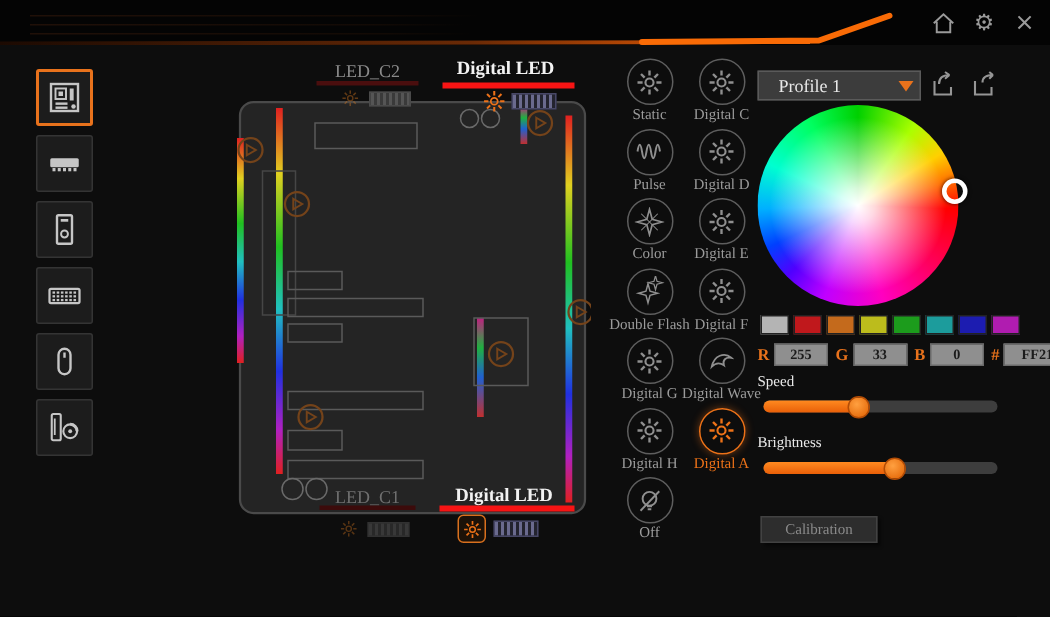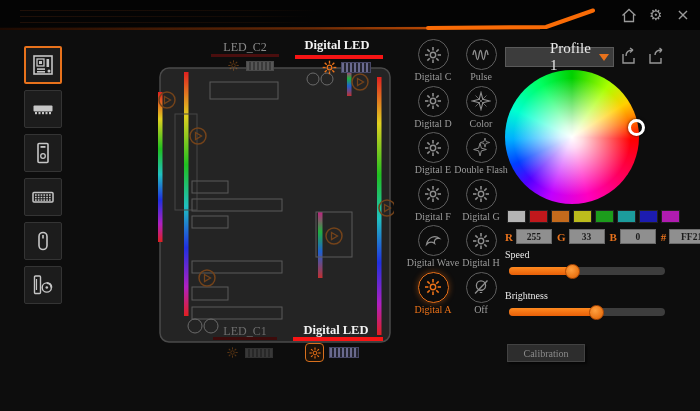--- a/index.html
+++ b/index.html
@@ -35,21 +35,21 @@
   .fx{display:flex;flex-direction:column;align-items:center;padding-top:3px;cursor:pointer;color:#8f8f8f;}
   .fx-circle{width:29px;height:29px;border:1.6px solid #5e5e5e;border-radius:50%;
              display:flex;align-items:center;justify-content:center;}
   .fx-label{margin-top:1px;font-size:10px;color:#9b9b9b;white-space:nowrap;}
   .fx.sel{color:#ed7218;}
   .fx.sel .fx-circle{border-color:#ed7218;box-shadow:0 0 6px rgba(237,114,24,.45);}
   .fx.sel .fx-label{color:#ed7218;}
   
   .profile-select{position:absolute;left:505px;top:47px;width:107px;height:18px;background:#3c3c3c;
                   border:1px solid #5a5a5a;display:flex;align-items:center;cursor:pointer;}
-  .profile-select .txt{flex:1;font-size:15px;color:#e8e8e8;padding-left:8px;margin-left:36px;}
+  .profile-select .txt{flex:1;font-size:12px;color:#e8e8e8;padding-left:13px;}
   .profile-caret{width:0;height:0;border-left:5px solid transparent;border-right:5px solid transparent;
                  border-top:7px solid #e8721c;margin-right:4px;}
   .io-btn{position:absolute;top:46px;width:20px;height:20px;color:#969696;cursor:pointer;}
   .wheel{position:absolute;left:505px;top:70px;width:134px;height:134px;border-radius:50%;
          background:
            radial-gradient(circle at 50% 50%, #ffffff 0%, rgba(255,255,255,.85) 12%, rgba(255,255,255,0) 62%),
            conic-gradient(from 0deg,
              #00d000 0deg,#aaff00 35deg,#ffd000 58deg,#ff7000 75deg,#ff0000 92deg,
              #ff0060 130deg,#ff00c0 165deg,#c000ff 200deg,#5000ff 225deg,#0040ff 245deg,
              #00b0ff 268deg,#00ffd0 295deg,#00ff60 330deg,#00d000 360deg);
@@ -302,20 +302,36 @@
             <line x1="14.6" y1="10" x2="18" y2="10" stroke="currentColor" stroke-width="1.6"></line>
             <line x1="13.25269119345812" y1="13.252691193458118" x2="15.65685424949238" y2="15.65685424949238" stroke="currentColor" stroke-width="1.6"></line>
             <line x1="10" y1="14.6" x2="10" y2="18" stroke="currentColor" stroke-width="1.6"></line>
             <line x1="6.7473088065418825" y1="13.25269119345812" x2="4.34314575050762" y2="15.65685424949238" stroke="currentColor" stroke-width="1.6"></line>
             <line x1="5.4" y1="10" x2="2" y2="10.000000000000002" stroke="currentColor" stroke-width="1.6"></line>
             <line x1="6.747308806541881" y1="6.7473088065418825" x2="4.3431457505076185" y2="4.34314575050762" stroke="currentColor" stroke-width="1.6"></line>
             <line x1="10" y1="5.4" x2="9.999999999999998" y2="2" stroke="currentColor" stroke-width="1.6"></line>
             <line x1="13.252691193458118" y1="6.747308806541881" x2="15.65685424949238" y2="4.3431457505076185" stroke="currentColor" stroke-width="1.6"></line>
           </svg>
         </div>
+                  <div class="fx-label">Static</div>
+      </div>
+      <div class="fx">
+        <div class="fx-circle">
+          <svg width="20" height="20" viewBox="0 0 20 20">
+            <circle cx="10" cy="10" r="2.7" fill="none" stroke="currentColor" stroke-width="1.4"></circle>
+            <line x1="14.6" y1="10" x2="18" y2="10" stroke="currentColor" stroke-width="1.6"></line>
+            <line x1="13.25269119345812" y1="13.252691193458118" x2="15.65685424949238" y2="15.65685424949238" stroke="currentColor" stroke-width="1.6"></line>
+            <line x1="10" y1="14.6" x2="10" y2="18" stroke="currentColor" stroke-width="1.6"></line>
+            <line x1="6.7473088065418825" y1="13.25269119345812" x2="4.34314575050762" y2="15.65685424949238" stroke="currentColor" stroke-width="1.6"></line>
+            <line x1="5.4" y1="10" x2="2" y2="10.000000000000002" stroke="currentColor" stroke-width="1.6"></line>
+            <line x1="6.747308806541881" y1="6.7473088065418825" x2="4.3431457505076185" y2="4.34314575050762" stroke="currentColor" stroke-width="1.6"></line>
+            <line x1="10" y1="5.4" x2="9.999999999999998" y2="2" stroke="currentColor" stroke-width="1.6"></line>
+            <line x1="13.252691193458118" y1="6.747308806541881" x2="15.65685424949238" y2="4.3431457505076185" stroke="currentColor" stroke-width="1.6"></line>
+          </svg>
+        </div>
                   <div class="fx-label">Digital C</div>
       </div>
       <div class="fx">
         <div class="fx-circle">
           <svg width="20" height="20" viewBox="0 0 20 20">
             <path d="M2 10 C3 4 4 4 5 10 C6 16 7 16 8 10 C9 4 10 4 11 10 C12 16 13 16 14 10 C15 4 16 4 17 10" fill="none" stroke="currentColor" stroke-width="1.3"></path>
           </svg>
         </div>
                   <div class="fx-label">Pulse</div>
       </div>

